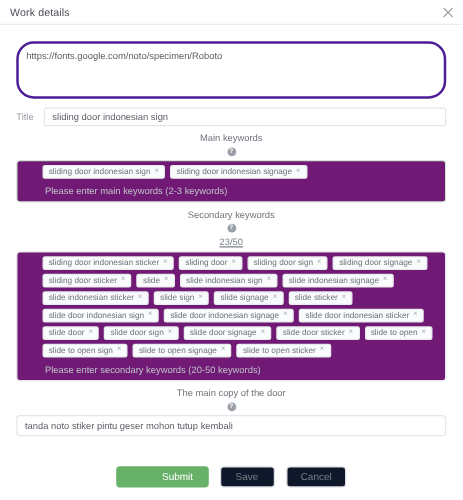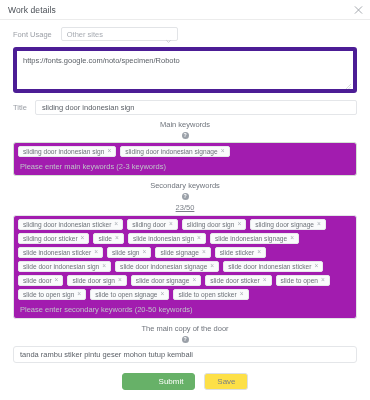--- a/index.html
+++ b/index.html
@@ -92,22 +92,22 @@
   .chev {
     position: absolute; right: 5px; top: 50%;
     transform: translateY(-50%);
     width: 7px; height: 7px;
   }
   
   .ta {
     margin-top: 6px;
     width: 100%;
     height: 46px;
-    border: 4px solid #4c1d95;
-    border-radius: 3px;
+    border: 2px solid #4c1d95;
+    border-radius: 14px;
     background: #fff;
     padding: 5px 6px;
     font-size: 7.5px;
     color: #585d64;
     resize: none;
     font-family: "Liberation Sans", sans-serif;
     position: relative;
     overflow: hidden;
   }
   .ta-text { font-size: 7.5px; color: #595e65; }
@@ -128,22 +128,22 @@
     padding: 0 6px;
     font-size: 7.5px;
     color: #5a5f66;
   }
   .title-row { margin-top: 7px; }
 
   
   .tagbox {
     border: 1px solid #e3e5e8;
     border-radius: 3px;
-    background: #a21caf;
-    padding: 3px 4px 2px 4px;
+    background: #701a75;
+    padding: 3px 4px 2px 20px;
     display: flex;
     flex-wrap: wrap;
     align-content: flex-start;
     gap: 3px 4px;
   }
   .tagbox.main { border-color: #d4e3d3; }
   .tag {
     display: inline-flex;
     align-items: center;
     gap: 3px;
@@ -197,21 +197,21 @@
     height: 17px;
     min-width: 44px;
     padding: 0 11px;
     border-radius: 3px;
     font-size: 8px;
     display: inline-flex;
     align-items: center;
     justify-content: center;
     cursor: pointer;
     border: 1px solid #dcdfe3;
-    background: #fde047;
+    background: #0f172a;
     color: #7a7f86;
   }
   .btn.primary {
     background: #67b168;
     border-color: #67b168;
     color: #fff;
     padding-left: 36px;
   }
 </style>
 </head>
@@ -223,31 +223,20 @@
     <span class="hdr-title">Work details</span>
     <span class="close-icon">
       <svg viewBox="0 0 10 10" width="9" height="9">
         <path d="M1 1 L9 9 M9 1 L1 9" stroke="#9b9fa6" stroke-width="1" fill="none"></path>
       </svg>
     </span>
   </div>
 
   <div class="body">
 
-    <div class="row">
-      <span class="lbl">Font Usage</span>
-      <div class="sel-wrap">
-        <span class="sel-val">Other sites</span>
-        <span class="chev">
-          <svg viewBox="0 0 10 10" width="7" height="7">
-            <path d="M2 4 L5 7 L8 4" stroke="#b9bdc3" stroke-width="1" fill="none"></path>
-          </svg>
-        </span>
-      </div>
-    </div>
 
     <div class="ta">
       <div class="ta-text">https://fonts.google.com/noto/specimen/Roboto</div>
       <span class="resize-grip">
         <svg viewBox="0 0 6 6" width="6" height="6">
           <path d="M6 1 L1 6 M6 3.5 L3.5 6" stroke="#c7cbd0" stroke-width=".7" fill="none"></path>
         </svg>
       </span>
     </div>
 
@@ -373,23 +362,24 @@
           <span class="x">×</span>
         </span>
         <div class="ph">Please enter secondary keywords (20-50 keywords)</div>
     </div>
 
     <div class="lbl-blk">
       <span>The main copy of the door</span>
       <span class="qmark">?</span>
     </div>
     <div class="copy-inp">
-      <span>tanda rambu stiker pintu geser mohon tutup kembali</span>
+      <span>tanda noto stiker pintu geser mohon tutup kembali</span>
     </div>
 
   </div>
 
   <div class="footer">
     <div class="btn primary">Submit</div>
     <div class="btn">Save</div>
+    <div class="btn">Cancel</div>
   </div>
 
 </div>
 
 </body></html>

